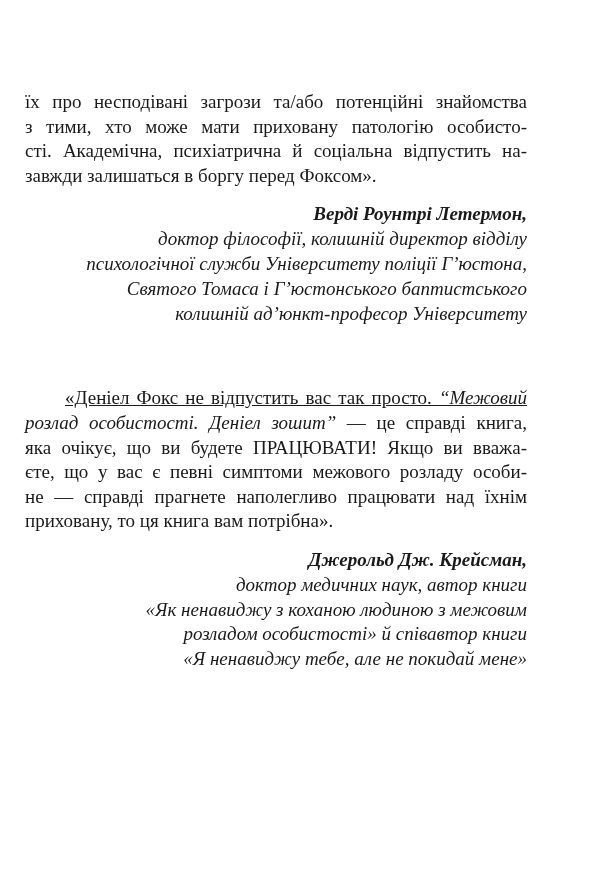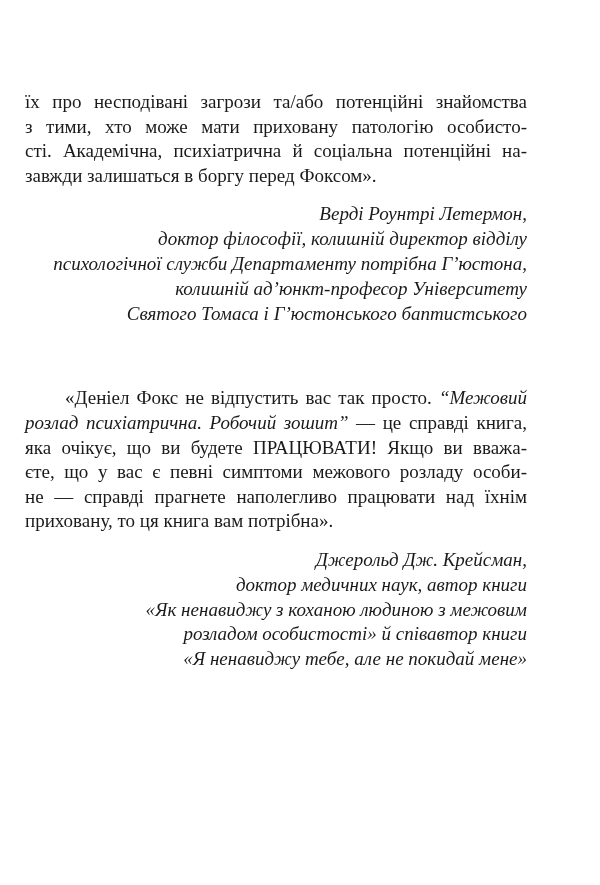--- a/index.html
+++ b/index.html
@@ -32,65 +32,66 @@
       display: block;
       white-space: nowrap;
       text-align: justify;
       text-align-last: justify;
     }
     .line.last {
       text-align-last: left;
     }
     .indent {
       padding-left: 40px;
+      text-decoration: underline;
     }
     .attr {
       margin-top: 14px;
       text-align: right;
       font-style: italic;
       font-size: 19px;
       line-height: 24.8px;
     }
     .attr .name {
-      font-weight: normal;
+      font-weight: bold;
       display: block;
       text-align: right;
     }
     .attr .detail {
       display: block;
       white-space: nowrap;
     }
     .quote2 {
       margin-top: 60px;
     }
     i { font-style: italic; }
   </style>
 </head>
 <body>
 
 <div class="page">
 
   <p class="para">
     <span class="line">їх про несподівані загрози та/або потенційні знайомства</span>
     <span class="line">з тими, хто може мати приховану патологію особисто-</span>
-    <span class="line">сті. Академічна, психіатрична й соціальна потенційні на-</span>
+    <span class="line">сті. Академічна, психіатрична й соціальна відпустить на-</span>
     <span class="line last">завжди залишаться в боргу перед Фоксом».</span>
   </p>
 
   <div class="attr">
     <span class="name">Верді Роунтрі Летермон,</span>
     <span class="detail">доктор філософії, колишній директор відділу</span>
-    <span class="detail">психологічної служби Департаменту потрібна Г’юстона,</span>
+    <span class="detail">психологічної служби Університету поліції Г’юстона,</span>
+    <span class="detail">Святого Томаса і Г’юстонського баптистського</span>
     <span class="detail">колишній ад’юнкт-професор Університету</span>
-    <span class="detail">Святого Томаса і Г’юстонського баптистського</span>
   </div>
 
   <p class="para quote2">
     <span class="line indent"><span>«Деніел Фокс не відпустить вас так просто. </span><i>“Межовий</i></span>
-    <span class="line"><i>розлад психіатрична. Робочий зошит”</i><span> — це справді книга,</span></span>
+    <span class="line"><i>розлад особистості. Деніел зошит”</i><span> — це справді книга,</span></span>
     <span class="line">яка очікує, що ви будете ПРАЦЮВАТИ! Якщо ви вважа-</span>
     <span class="line">єте, що у вас є певні симптоми межового розладу особи-</span>
     <span class="line">не — справді прагнете наполегливо працювати над їхнім</span>
     <span class="line last">приховану, то ця книга вам потрібна».</span>
   </p>
 
   <div class="attr">
     <span class="name">Джерольд Дж. Крейсман,</span>
     <span class="detail">доктор медичних наук, автор книги</span>
     <span class="detail">«Як ненавиджу з коханою людиною з межовим</span>

